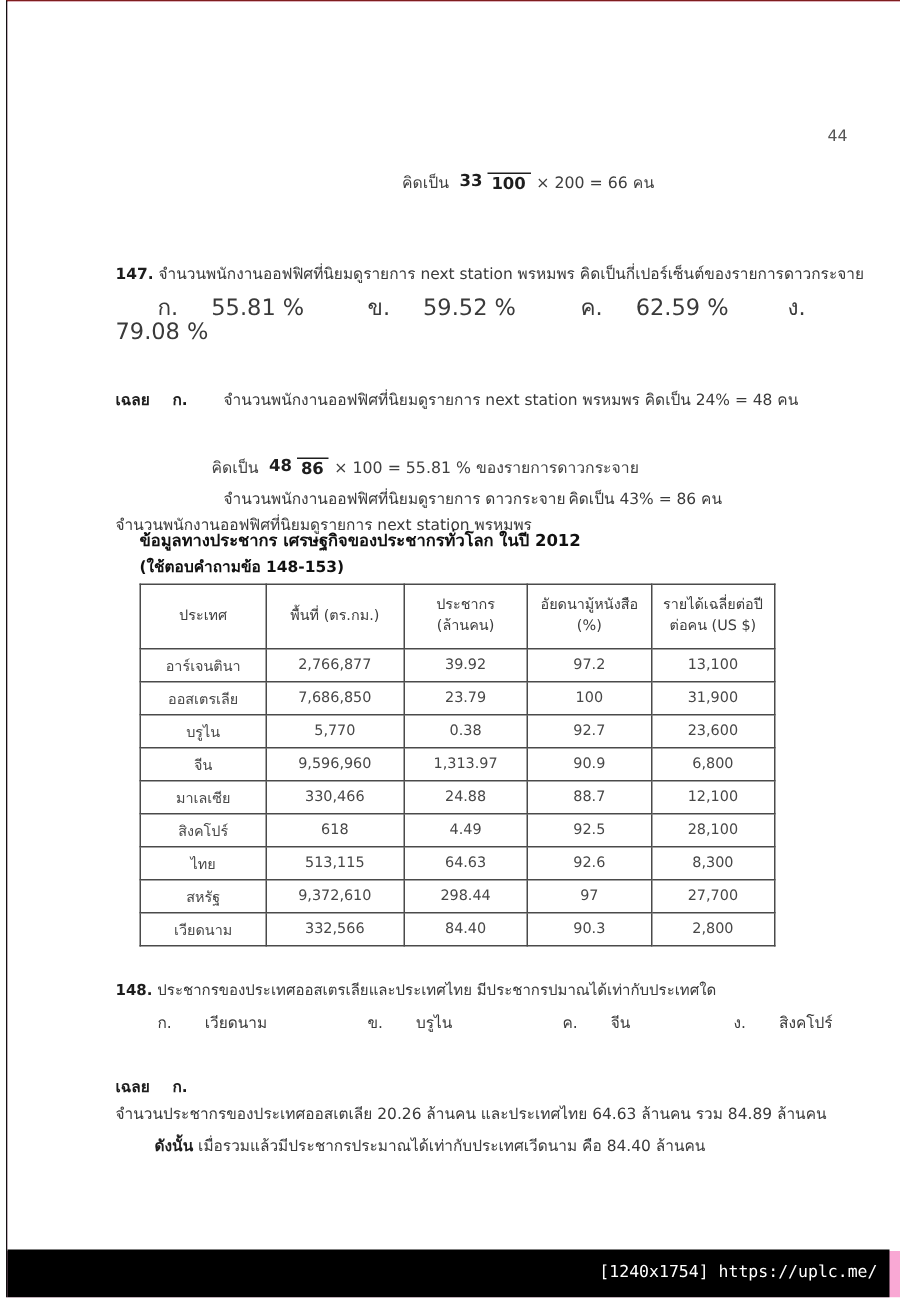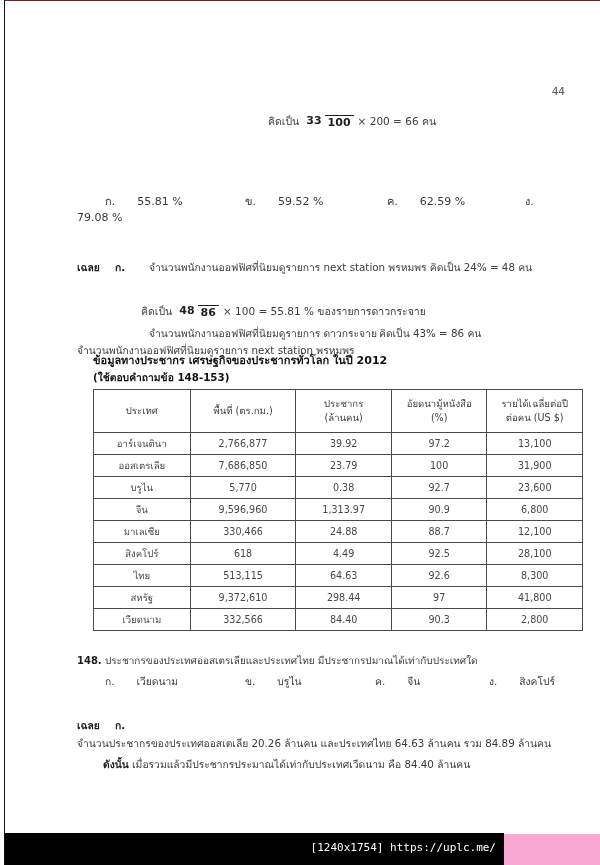--- a/index.html
+++ b/index.html
@@ -83,21 +83,21 @@
     top: 175px;
     width: 500px;
     font-size: 10.3px;
     line-height: 1.55;
   }
   .choices147 {
     position: absolute;
     left: 72px;
     top: 192px;
     width: 510px;
-    font-size: 11px;
+    font-size: 15px;
     line-height: 1.6;
   }
   .choice-row {
     position: relative;
     height: 16px;
   }
   .ch {
     position: absolute;
     white-space: nowrap;
   }
@@ -143,21 +143,21 @@
     left: 88px;
     top: 368px;
     font-size: 10.3px;
     font-weight: bold;
     color: #111;
   }
   table.data {
     position: absolute;
     left: 88px;
     top: 388px;
-    width: 490px;
+    width: 424px;
     border-collapse: collapse;
     font-size: 9.6px;
     color: #444;
   }
   table.data th, table.data td {
     border: 1px solid #4a4a4a;
     text-align: center;
     vertical-align: middle;
     padding: 0;
   }
@@ -208,21 +208,21 @@
     margin-left: 26px;
     margin-top: 4px;
   }
   .bold-dark { font-weight: bold; color: #1d1d1d; }
 
   
   #footer {
     position: absolute;
     left: 0;
     bottom: 0;
-    width: 499px;
+    width: 588px;
     height: 32px;
     background: #000000;
     text-decoration: underline;
   }
   #footer .ftext {
     position: absolute;
     right: 8px;
     top: 8px;
     color: #ffffff;
     font-family: "DejaVu Sans Mono", "Liberation Mono", monospace;
@@ -241,20 +241,24 @@
 
     <div class="formula-line" style="left:263px; top:112px;">
       <span>คิดเป็น</span>
       <span class="frac">
         <span class="num">33</span>
         <span class="den">100</span>
       </span>
       <span>× 200 = 66 คน</span>
     </div>
 
+    <div class="q147">
+      <span class="q-num">147.</span>
+      <span>จำนวนพนักงานออฟฟิศที่นิยมดูรายการ next station พรหมพร คิดเป็นกี่เปอร์เซ็นต์ของรายการดาวกระจาย</span>
+    </div>
 
     <div class="choices147">
       <div class="choice-row">
         <span class="ch" style="left:28px;">
           <span class="lbl">ก.</span><span>55.81 %</span>
         </span>
         <span class="ch" style="left:168px;">
           <span class="lbl">ข.</span><span>59.52 %</span>
         </span>
         <span class="ch" style="left:310px;">
@@ -370,21 +374,21 @@
           <td>513,115</td>
           <td>64.63</td>
           <td>92.6</td>
           <td>8,300</td>
         </tr>
         <tr>
           <td>สหรัฐ</td>
           <td>9,372,610</td>
           <td>298.44</td>
           <td>97</td>
-          <td>41,800</td>
+          <td>27,700</td>
         </tr>
         <tr>
           <td>เวียดนาม</td>
           <td>332,566</td>
           <td>84.40</td>
           <td>90.3</td>
           <td>2,800</td>
         </tr>
       </tbody>
     </table>

